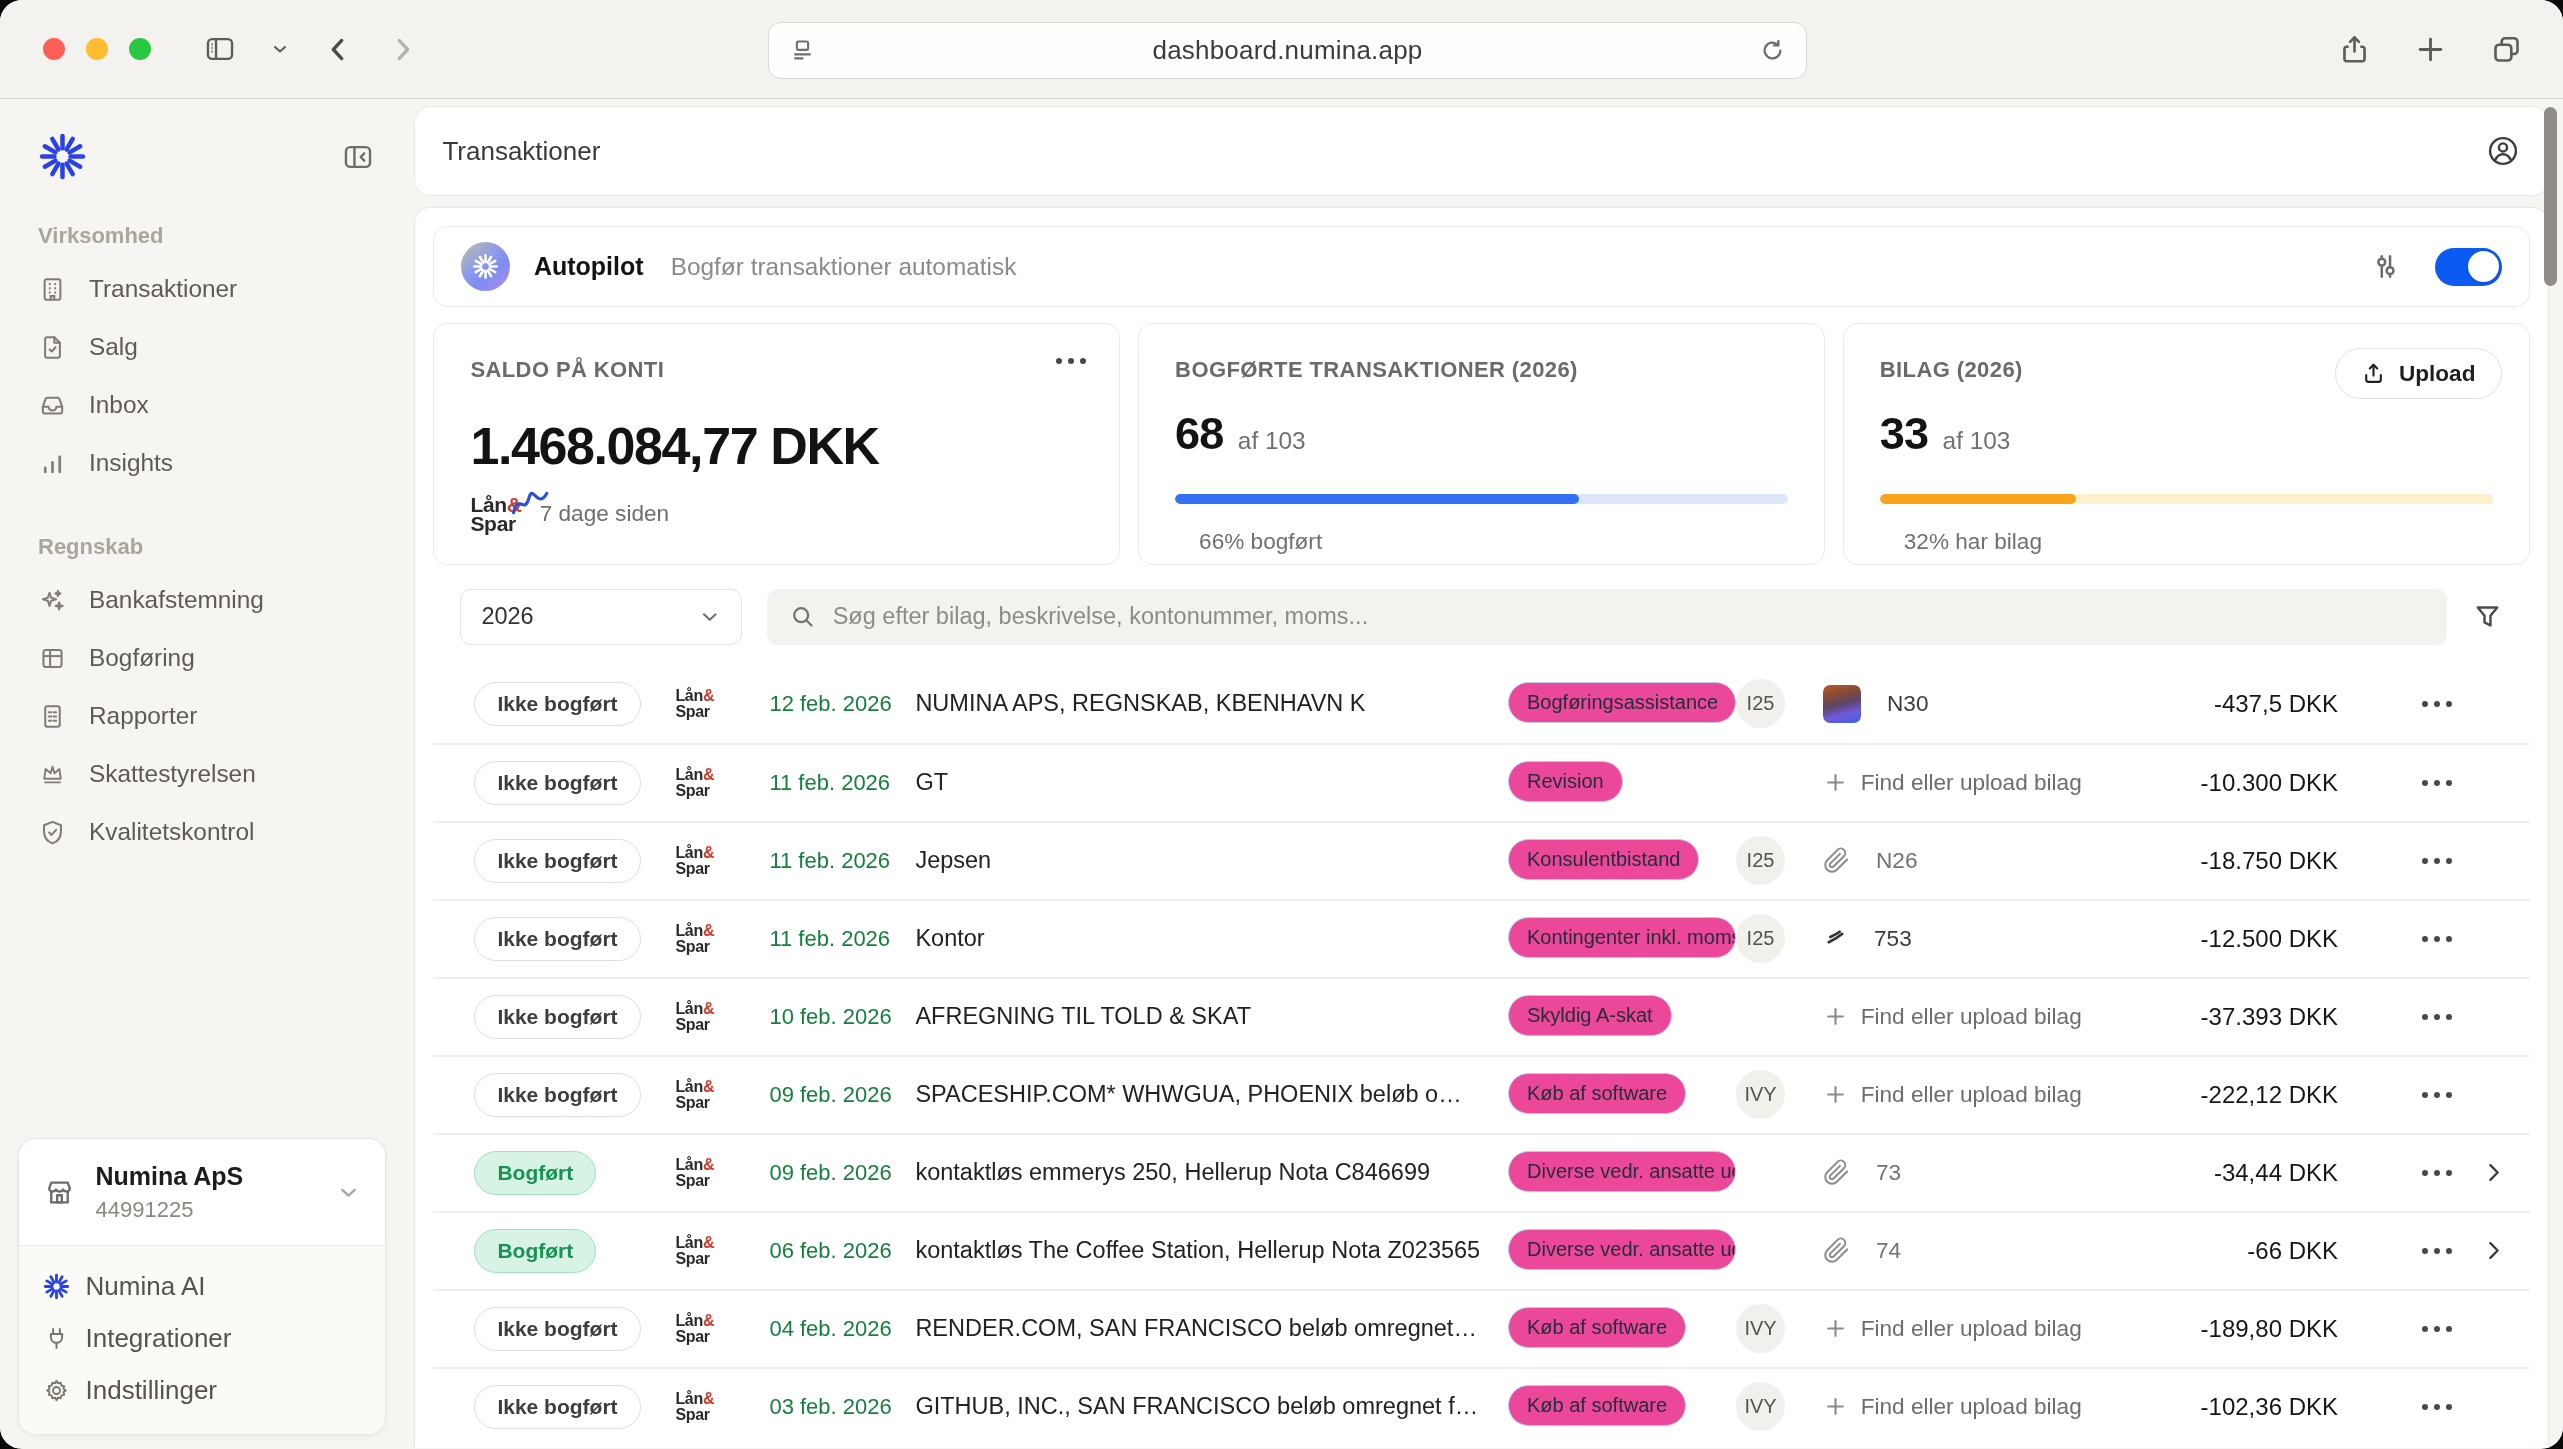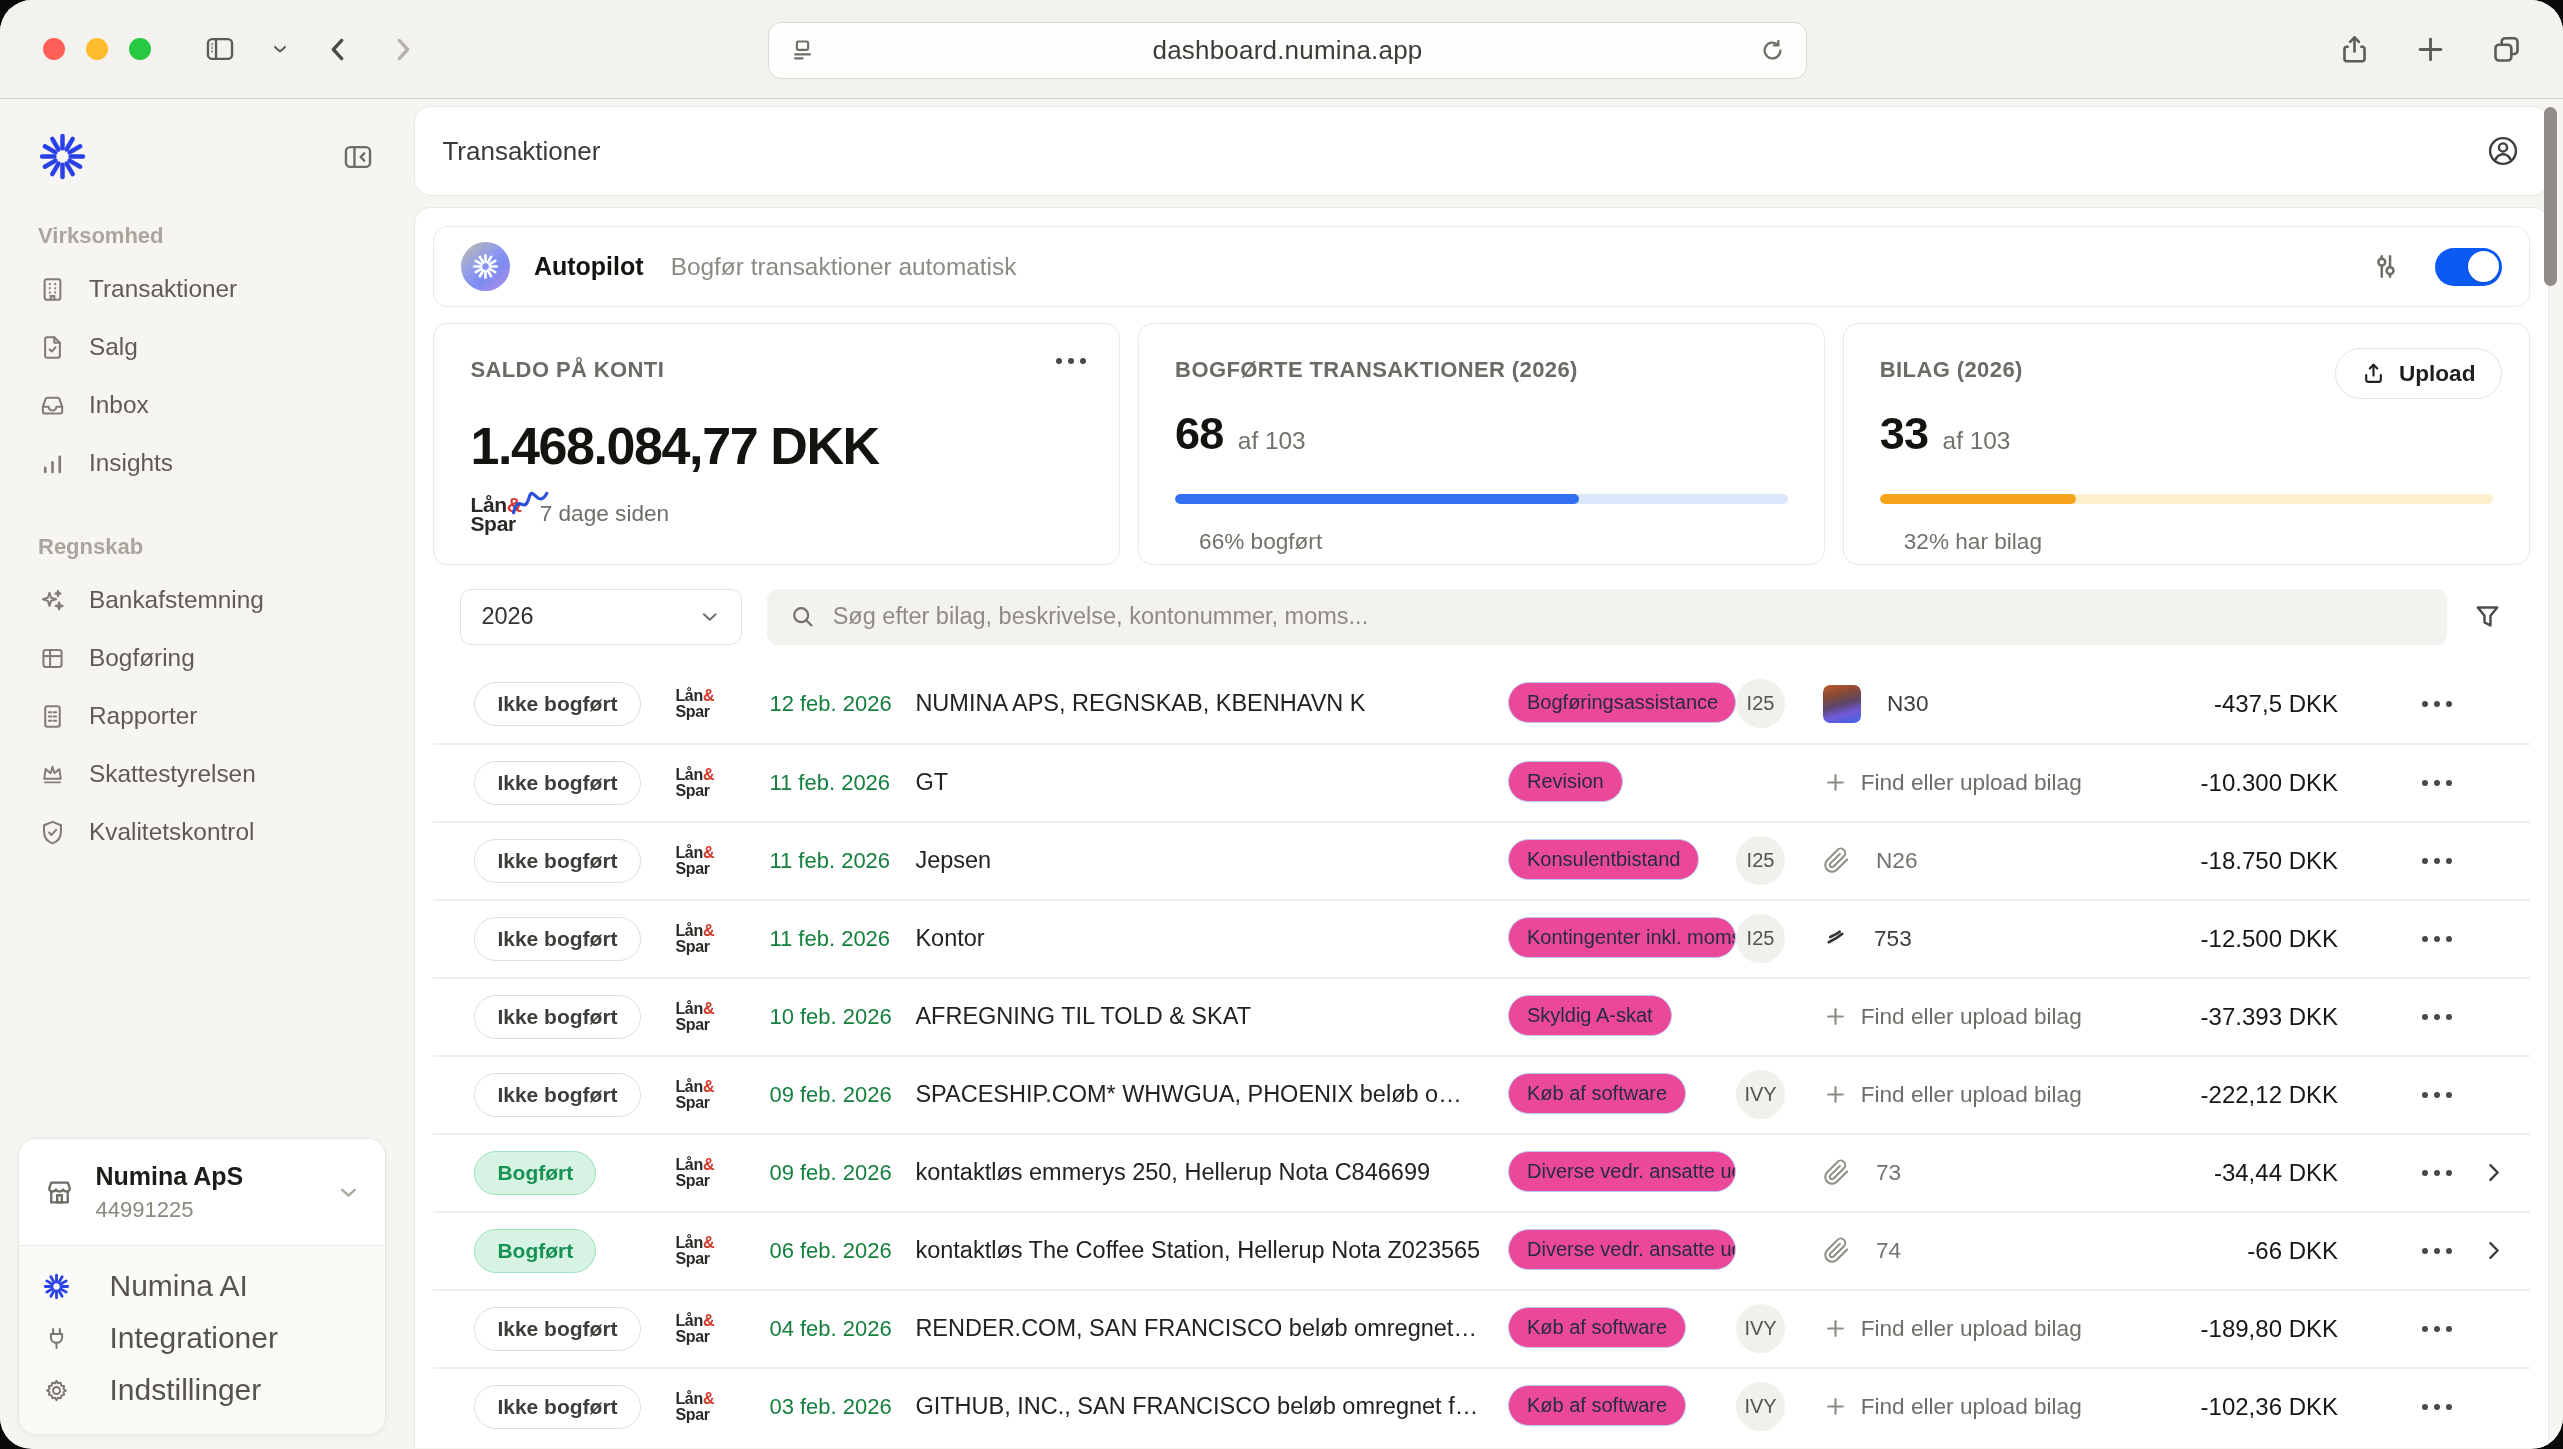--- a/index.html
+++ b/index.html
@@ -1,17 +1,17 @@
 <!DOCTYPE html>
 <html style="font-size:14.5px"><head>
 <meta charset="utf-8">
 <style>
   * { margin:0; padding:0; box-sizing:border-box; }
   html,body { width:2563px; height:1450px; background:#0a0a0a; font-family:"Liberation Sans","DejaVu Sans",sans-serif; overflow:hidden; }
-  .window { position:absolute; inset:0; border-radius:32px; overflow:hidden; background:#f7f5f2; box-shadow:0 0 0 0.9px rgba(0,0,0,.35); }
+  .window { position:absolute; inset:0; border-radius:22px; overflow:hidden; background:#f7f5f2; box-shadow:0 0 0 0.9px rgba(0,0,0,.35); }
 
   
   .chrome { height:99px; background:#f3f2ef; border-bottom:0.9px solid #d7d5d1; position:relative; display:flex; align-items:center; }
   .lights { display:flex; gap:21px; margin-left:43px; }
   .light { width:22px; height:22px; border-radius:50%; }
   .light.red{background:#ff5f57}.light.yellow{background:#febc2e}.light.green{background:#28c840}
   .navicons { display:flex; align-items:center; margin-left:52px; gap:33px; color:#5d5c59; }
   .navicons .dis { color:#b6b3ae; }
   .urlbar { position:absolute; left:768px; width:1039px; top:22px; height:57px; background:#fdfdfc; border:0.9px solid #dbd9d5; border-radius:12.7px; display:flex; align-items:center; padding:0 20px; color:#6f6e6a; }
   .url-text { flex:1; text-align:center; font-size:26px; color:#3d3c39; letter-spacing:0.2px; }
@@ -23,21 +23,21 @@
   .sidebar { width:409px; position:relative; flex:none; }
   .side-top { display:flex; align-items:center; justify-content:space-between; padding:33px 34px 0 38px; }
   .sec-label { font-size:22px; font-weight:700; color:#aba69d; padding:0 38px; margin-top:42px; margin-bottom:11px; }
   .side-item { display:flex; align-items:center; gap:22px; height:58px; padding:0 38px; font-size:24.4px; font-weight:500; color:#5f5b54; cursor:default; }
   .side-item svg { color:#817d74; flex:none; }
   .side-card { position:absolute; left:18px; right:23.5px; bottom:12.7px; background:#fff; border:0.9px solid #e8e5e0; border-radius:18px; overflow:hidden; box-shadow:0 1.8px 5.4px rgba(40,35,25,.05); }
   .side-card-top { display:flex; align-items:center; gap:20px; padding:23.5px 23.5px 22px 23.5px; background:#fff; }
   .sc-name { font-size:25px; font-weight:700; color:#1d1c19; }
   .sc-num { font-size:22px; color:#8d897f; margin-top:5.4px; }
   .side-card-bot { border-top:0.9px solid #edeae5; background:#fafaf7; padding:14.5px 23.5px 18px; }
-  .foot-item { display:flex; align-items:center; gap:40px; height:52px; font-size:30px; color:#57534c; }
+  .foot-item { display:flex; align-items:center; gap:16px; height:52px; font-size:26px; color:#57534c; }
   .foot-item svg { flex:none; }
 
   
   .main { flex:1; display:flex; flex-direction:column; padding:7.2px 14.5px 0 5.4px; min-width:0; }
   .page-header { height:90px; flex:none; background:#fff; border:0.9px solid #ebe8e3; border-radius:16.3px; display:flex; align-items:center; padding:0 27px; }
   .page-title { font-size:26px; color:#3b3a37; }
   .content-card { margin-top:11px; background:#fff; border:0.9px solid #ebe8e3; border-bottom:none; border-radius:16.3px 16.3px 0 0; flex:1; padding:18px 18px 16px; display:flex; flex-direction:column; overflow:hidden;justify-content:center; }
 
   
   .autopilot { border:0.9px solid #eceae5; border-radius:14.5px; height:81px; flex:none; display:flex; align-items:center; gap:23.5px; padding:0 27px; }

